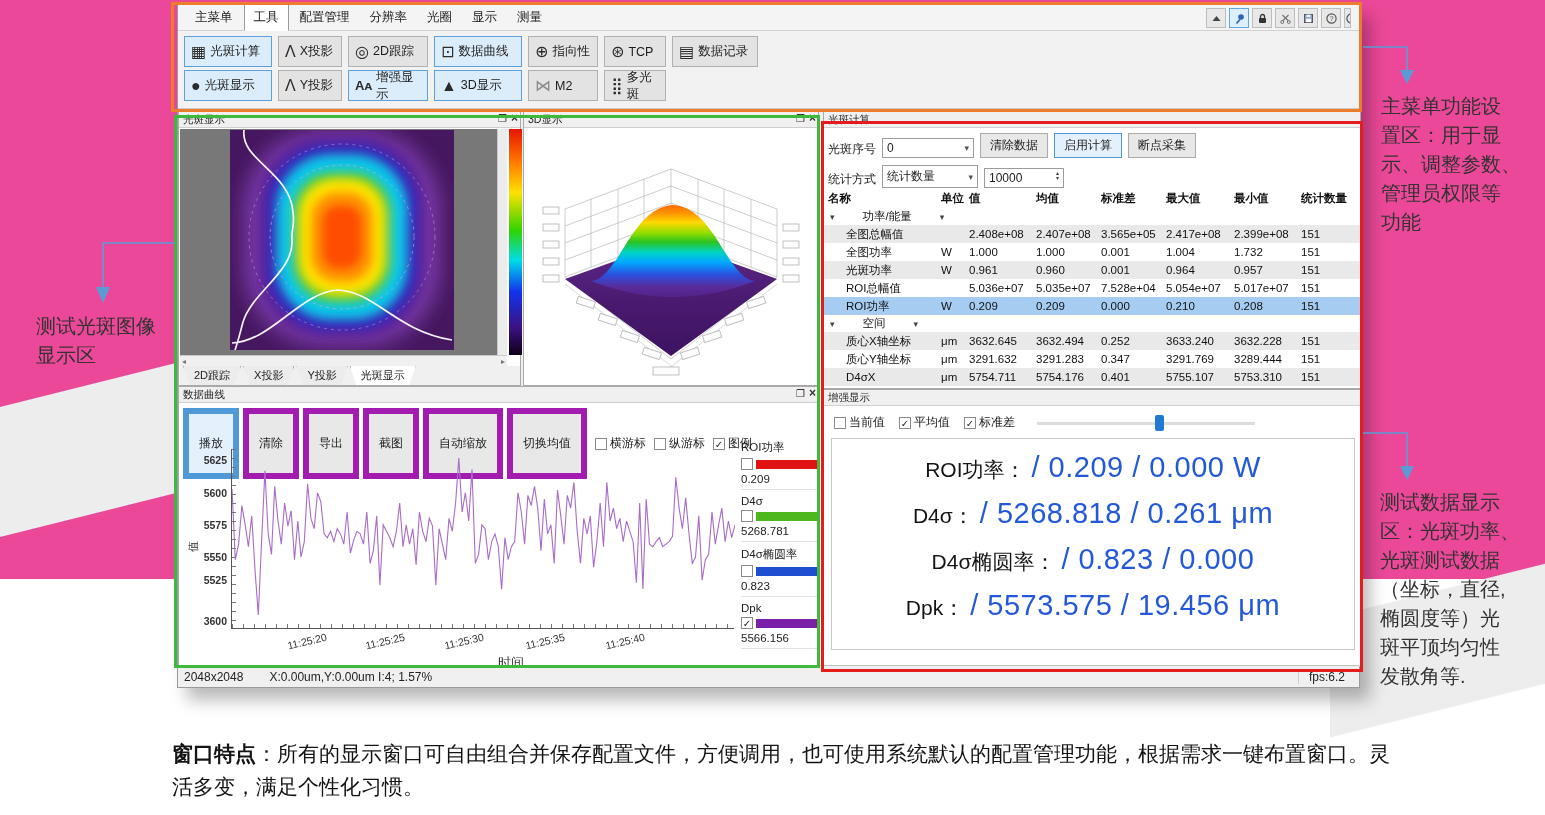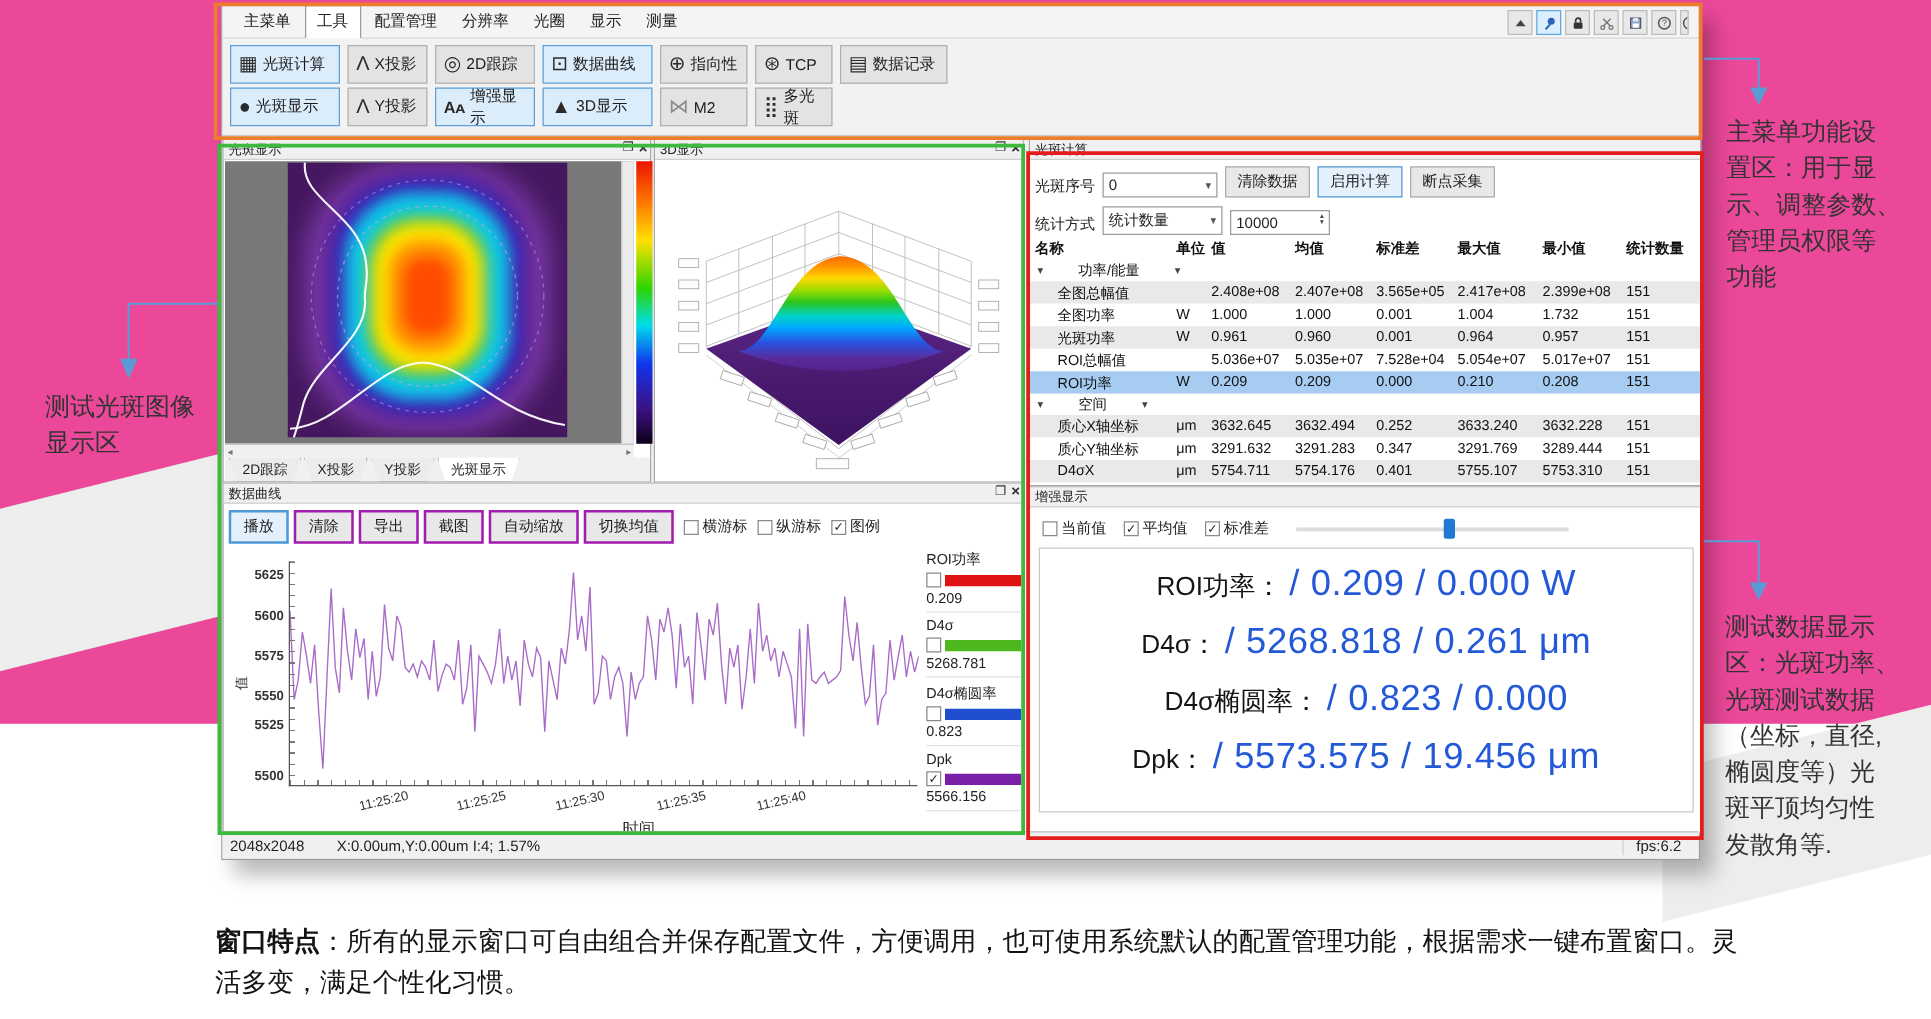--- a/index.html
+++ b/index.html
@@ -51,21 +51,21 @@
   .tabs { position:absolute; left:1px; top:254px; width:340px; height:19px; display:flex; align-items:flex-start; background:#f0f0f0; padding-left:3px; }
   .tab { font-size:11px; color:#222; padding:2px 10px; background:#ececec; border:1px solid #a9a9a9; border-top:none; margin-right:2px;
          clip-path:polygon(0 0,100% 0,calc(100% - 7px) 100%,7px 100%); }
   .tab.on { background:#fff; }
 
   
   .p3d-content { position:absolute; left:1px; top:17px; width:293px; height:256px; background:#fff; }
 
   
   .curve-toolbar { position:absolute; left:4px; top:21px; display:flex; gap:4px; align-items:center; }
-  .cbtn { font-size:12px; color:#1c1c1c; background:#e8e8e8; border:2px solid #a21caf; padding:3px 10px; }
+  .cbtn { font-size:12px; color:#1c1c1c; background:#e8e8e8; border:6px solid #a21caf; padding:21px 10px; }
   .cbtn.on { background:#e4f0fb; border-color:#4f9ad6; }
   .cbx-row { display:flex; align-items:center; gap:3px; margin-left:4px; font-size:12px; color:#222; }
   .cbx { width:12px; height:12px; border:1px solid #8a8a8a; background:#fff; font-size:10px; line-height:11px; text-align:center; color:#222; }
   .cbx.on::after { content:"✓"; }
   .plot-area { position:absolute; left:52px; top:62px; width:503px; height:180px; border-left:1.5px solid #555; border-bottom:1.5px solid #555; }
   .ytick-strip { position:absolute; left:0; top:0; width:4px; height:100%; background:repeating-linear-gradient(to bottom,#777 0 1px,transparent 1px 9px); }
   .xtick-strip { position:absolute; left:0; bottom:0; width:100%; height:4px; background:repeating-linear-gradient(to right,#777 0 1px,transparent 1px 11px); }
   .ytick { position:absolute; right:100%; margin-right:5px; transform:translateY(-50%); font-size:10.5px; color:#333;font-weight:bold; }
   .xtick { position:absolute; top:100%; margin-top:7px; font-size:10.5px; color:#333; transform:rotate(-13deg); white-space:nowrap; }
   .ylab { position:absolute; left:-44px; top:50%; transform:rotate(-90deg); font-size:11px; color:#333; }
@@ -390,21 +390,21 @@
       </div>
 
       <div class="plot-area">
         <div class="ytick-strip"></div>
         <div class="xtick-strip"></div>
         <span class="ytick" style="top:11px">5625</span>
         <span class="ytick" style="top:44px">5600</span>
         <span class="ytick" style="top:76px">5575</span>
         <span class="ytick" style="top:108px">5550</span>
         <span class="ytick" style="top:131px">5525</span>
-        <span class="ytick" style="top:172px">5500</span>
+        <span class="ytick" style="top:172px">3600</span>
         <span class="xtick" style="left:55px">11:25:20</span>
         <span class="xtick" style="left:133px">11:25:25</span>
         <span class="xtick" style="left:212px">11:25:30</span>
         <span class="xtick" style="left:293px">11:25:35</span>
         <span class="xtick" style="left:373px">11:25:40</span>
         <span class="ylab">值</span>
         <span class="xlab">时间</span>
         <svg id="curve-svg" width="503" height="180" viewBox="0 0 503 180">
           <polyline id="curve-line" fill="none" stroke-width="1.1" points="0.0,39.9 3.3,110.6 6.6,95.1 9.9,56.6 13.2,75.9 16.4,97.7 19.7,66.9 23.0,120.9 26.3,165.9 29.6,92.6 32.9,21.9 36.2,84.9 39.5,105.4 42.7,37.3 46.0,72.0 49.3,95.1 52.6,54.0 55.9,77.1 59.2,61.7 62.5,110.6 65.8,72.0 69.0,108.0 72.3,92.6 75.6,34.7 78.9,69.4 82.2,79.7 85.5,43.7 88.8,52.7 92.1,84.9 95.3,88.7 98.6,82.3 101.9,92.6 105.2,79.7 108.5,84.9 111.8,95.1 115.1,63.0 118.4,104.1 121.6,91.3 124.9,82.3 128.2,84.9 131.5,95.1 134.8,63.0 138.1,114.4 141.4,101.6 144.7,66.9 147.9,136.3 151.2,75.9 154.5,82.3 157.8,88.7 161.1,97.7 164.4,82.3 167.7,54.0 171.0,97.7 174.2,75.9 177.5,95.1 180.8,79.7 184.1,115.7 187.4,63.0 190.7,82.3 194.0,92.6 197.3,69.4 200.5,77.1 203.8,136.3 207.1,79.7 210.4,95.1 213.7,110.6 217.0,69.4 220.3,82.3 223.6,54.0 226.8,9.0 230.1,63.0 233.4,43.7 236.7,72.0 240.0,20.6 243.3,114.4 246.6,105.4 249.9,75.9 253.1,79.7 256.4,110.6 259.7,92.6 263.0,84.9 266.3,97.7 269.6,140.1 272.9,88.7 276.2,110.6 279.4,97.7 282.7,92.6 286.0,43.7 289.3,63.0 292.6,95.1 295.9,46.3 299.2,56.6 302.5,37.3 305.7,59.1 309.0,101.6 312.3,50.1 315.6,84.9 318.9,75.9 322.2,114.4 325.5,41.1 328.8,66.9 332.0,95.1 335.3,46.3 338.6,59.1 341.9,33.4 345.2,82.3 348.5,114.4 351.8,69.4 355.1,84.9 358.3,66.9 361.6,118.3 364.9,92.6 368.2,54.0 371.5,97.7 374.8,33.4 378.1,72.0 381.4,59.1 384.6,79.7 387.9,69.4 391.2,92.6 394.5,72.0 397.8,82.3 401.1,92.6 404.4,133.7 407.7,54.0 410.9,140.1 414.2,50.1 417.5,95.1 420.8,97.7 424.1,92.6 427.4,88.7 430.7,97.7 434.0,95.1 437.2,92.6 440.5,87.4 443.8,28.3 447.1,59.1 450.4,79.7 453.7,48.9 457.0,84.9 460.3,114.4 463.5,108.0 466.8,66.9 470.1,131.1 473.4,110.6 476.7,105.4 480.0,63.0 483.3,95.1 486.6,75.9 489.8,59.1 493.1,92.6 496.4,72.0 499.7,88.7 503.0,75.9" stroke="#a86cc8"></polyline>
         </svg>

